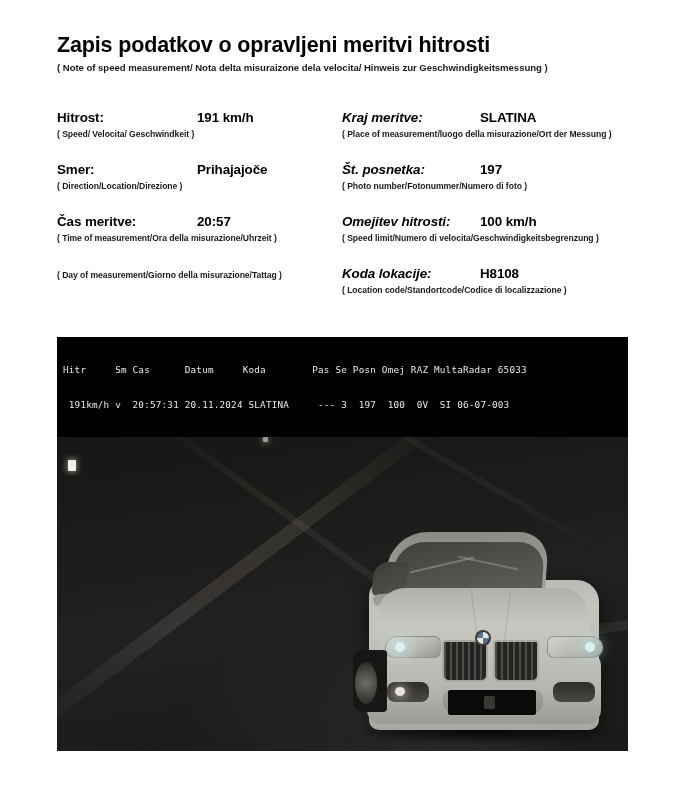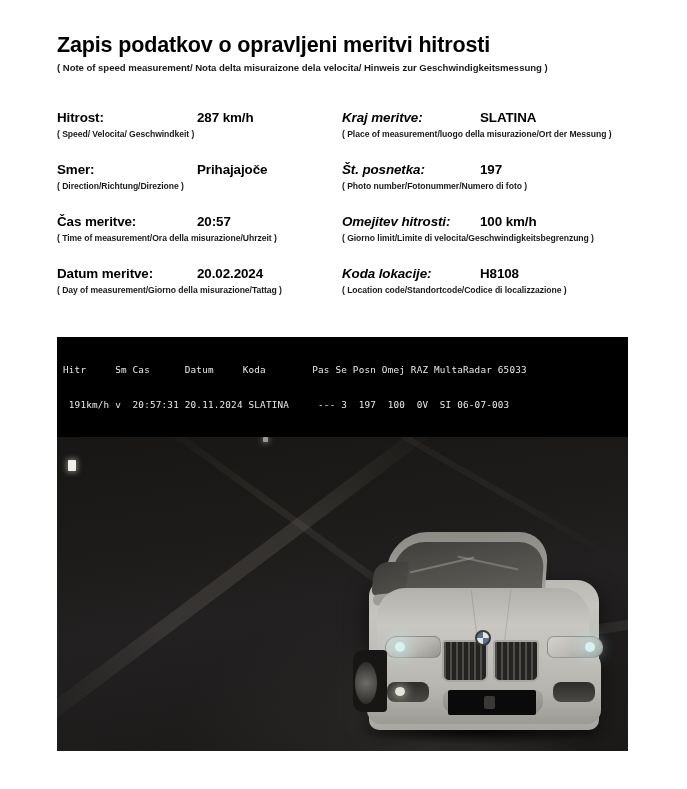--- a/index.html
+++ b/index.html
@@ -294,38 +294,38 @@
 <div id="doc-header">
   <div id="doc-title">Zapis podatkov o opravljeni meritvi hitrosti</div>
   <div id="doc-subtitle">( Note of speed measurement/ Nota delta misuraizone dela velocita/ Hinweis zur Geschwindigkeitsmessung )</div>
 </div>
 
 <div id="fields">
 
   <div class="field col-left">
     <div class="field-line">
       <span class="field-label">Hitrost:</span>
-      <span class="field-value">287 km/h</span>
+      <span class="field-value">191 km/h</span>
     </div>
     <div class="field-note">( Speed/ Velocita/ Geschwindkeit )</div>
   </div>
   <div class="field col-right">
     <div class="field-line">
       <span class="field-label">Kraj meritve:</span>
       <span class="field-value">SLATINA</span>
     </div>
     <div class="field-note">( Place of measurement/luogo della misurazione/Ort der Messung )</div>
   </div>
 
   <div class="field col-left">
     <div class="field-line">
       <span class="field-label">Smer:</span>
       <span class="field-value">Prihajajoče</span>
     </div>
-    <div class="field-note">( Direction/Richtung/Direzione )</div>
+    <div class="field-note">( Direction/Location/Direzione )</div>
   </div>
   <div class="field col-right">
     <div class="field-line">
       <span class="field-label">Št. posnetka:</span>
       <span class="field-value">197</span>
     </div>
     <div class="field-note">( Photo number/Fotonummer/Numero di foto )</div>
   </div>
 
   <div class="field col-left">
@@ -333,28 +333,24 @@
       <span class="field-label">Čas meritve:</span>
       <span class="field-value">20:57</span>
     </div>
     <div class="field-note">( Time of measurement/Ora della misurazione/Uhrzeit )</div>
   </div>
   <div class="field col-right">
     <div class="field-line">
       <span class="field-label">Omejitev hitrosti:</span>
       <span class="field-value">100 km/h</span>
     </div>
-    <div class="field-note">( Giorno limit/Limite di velocita/Geschwindigkeitsbegrenzung )</div>
+    <div class="field-note">( Speed limit/Numero di velocita/Geschwindigkeitsbegrenzung )</div>
   </div>
 
   <div class="field col-left">
-    <div class="field-line">
-      <span class="field-label">Datum meritve:</span>
-      <span class="field-value">20.02.2024</span>
-    </div>
     <div class="field-note">( Day of measurement/Giorno della misurazione/Tattag )</div>
   </div>
   <div class="field col-right">
     <div class="field-line">
       <span class="field-label">Koda lokacije:</span>
       <span class="field-value">H8108</span>
     </div>
     <div class="field-note">( Location code/Standortcode/Codice di localizzazione )</div>
   </div>
 

